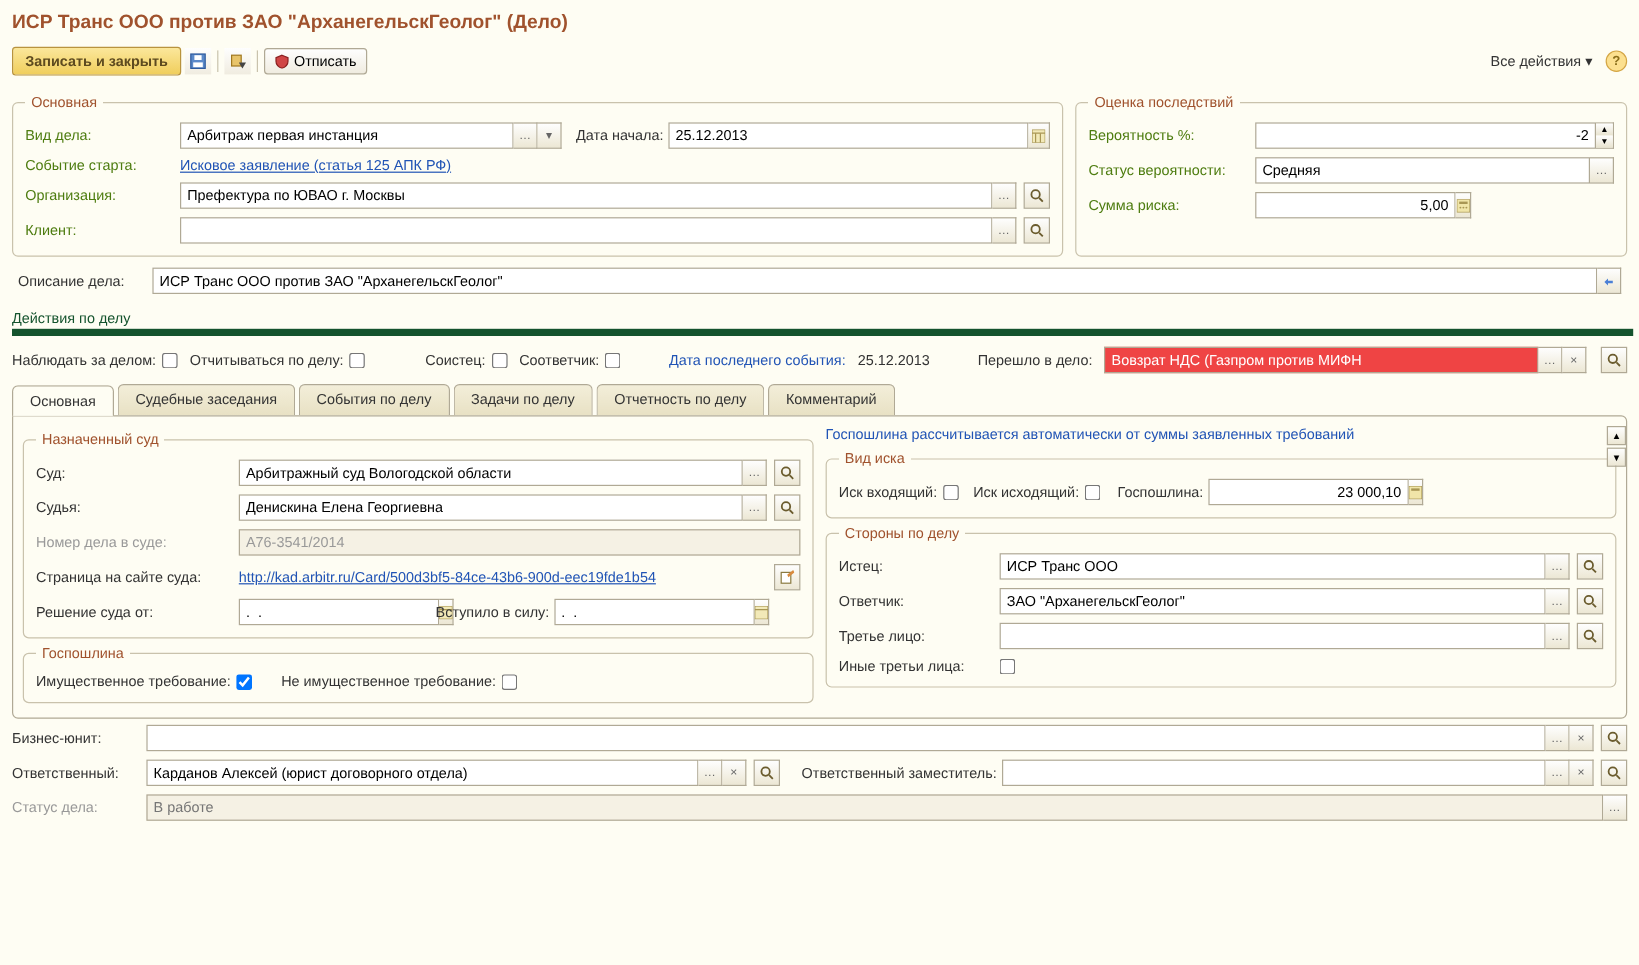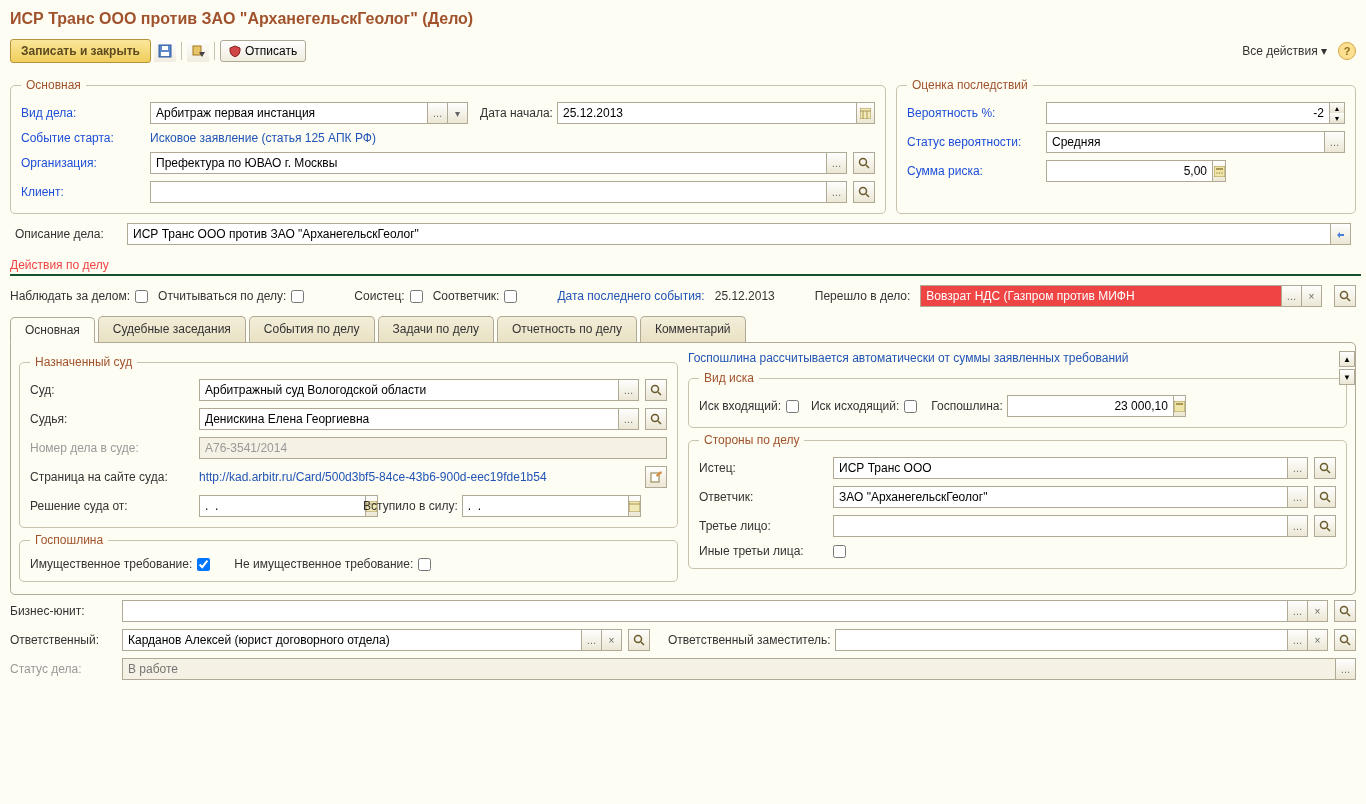--- a/index.html
+++ b/index.html
@@ -13,32 +13,32 @@
 .spacer{flex:1}
 .all-actions{color:#333;cursor:pointer;margin-right:8px}
 .help-icon{width:18px;height:18px;border:1px solid #d4a645;border-radius:50%;background:#fce08f;color:#8a6d1a;font-weight:bold;display:inline-flex;align-items:center;justify-content:center;cursor:pointer;font-size:11px}
 .row2{display:flex;gap:10px;padding:0 5px}
 fieldset{border:1px solid #c9c2ac;border-radius:5px;padding:10px;margin:4px 0}
 legend{color:#a0522d;padding:0 5px;font-size:12px}
 .fs-main{flex:1}
 .fs-risk{width:460px}
 .field-row{display:flex;align-items:center;margin-bottom:7px;gap:4px}
 .field-row:last-child{margin-bottom:0}
-.label{width:125px;color:#1d4ed8}
+.label{width:125px;color:#4d7c0f}
 .label-auto{white-space:nowrap}
 .input-grp{display:flex;flex:1;align-items:flex-start}
 .txt{flex:1;border:1px solid #b0a995;background:#fff;padding:3px 5px;font-size:12px;height:22px}
 .txt-ro{background:#f5f1e4;color:#999}
 .lookup-btn{border:1px solid #b0a995;border-left:none;background:linear-gradient(#fefefe,#ece7d4);width:20px;height:22px;font-size:10px;cursor:pointer;display:flex;align-items:center;justify-content:center;color:#666}
 .magnify-btn{border:1px solid #b0a995;background:linear-gradient(#fefefe,#ece7d4);width:22px;height:22px;cursor:pointer;margin-left:2px;display:flex;align-items:center;justify-content:center}
-.link-blue{color:#2154b5;cursor:pointer}
+.link-blue{color:#2154b5;text-decoration:underline;cursor:pointer}
 .spinner{display:flex;flex-direction:column;border:1px solid #b0a995;border-left:none}
 .spinner button{height:10px;width:14px;border:none;background:linear-gradient(#fefefe,#e8e3cf);font-size:7px;cursor:pointer;line-height:7px;padding:0}
 .num-r{text-align:right}
-.hr-title{color:#ef4444;margin:8px 0 4px 5px;border-bottom:2px solid #14532d;padding-bottom:2px}
+.hr-title{color:#14532d;margin:8px 0 4px 5px;border-bottom:6px solid #14532d;padding-bottom:2px}
 .actions-row{display:flex;align-items:center;gap:10px;padding:5px}
 .chk-label{display:flex;align-items:center;gap:5px}
 .actions-row input[type=checkbox]{cursor:pointer}
 .blue-label{color:#2154b5}
 .tabs{display:flex;gap:3px;padding:0 5px;margin-top:4px}
 .tab{border:1px solid #b0a995;border-bottom:none;background:linear-gradient(#f3eed9,#e8e1c4);padding:5px 14px;border-radius:5px 5px 0 0;cursor:pointer;font-size:12px}
 .tab.active{background:#fefdf3;border-bottom:1px solid #fefdf3;position:relative;top:1px}
 .tab-content{border:1px solid #b0a995;border-radius:0 5px 5px 5px;padding:8px;margin:0 5px;display:flex;gap:10px}
 .tab-left{flex:1;min-width:0}
 .tab-right{flex:1;min-width:0;position:relative}

